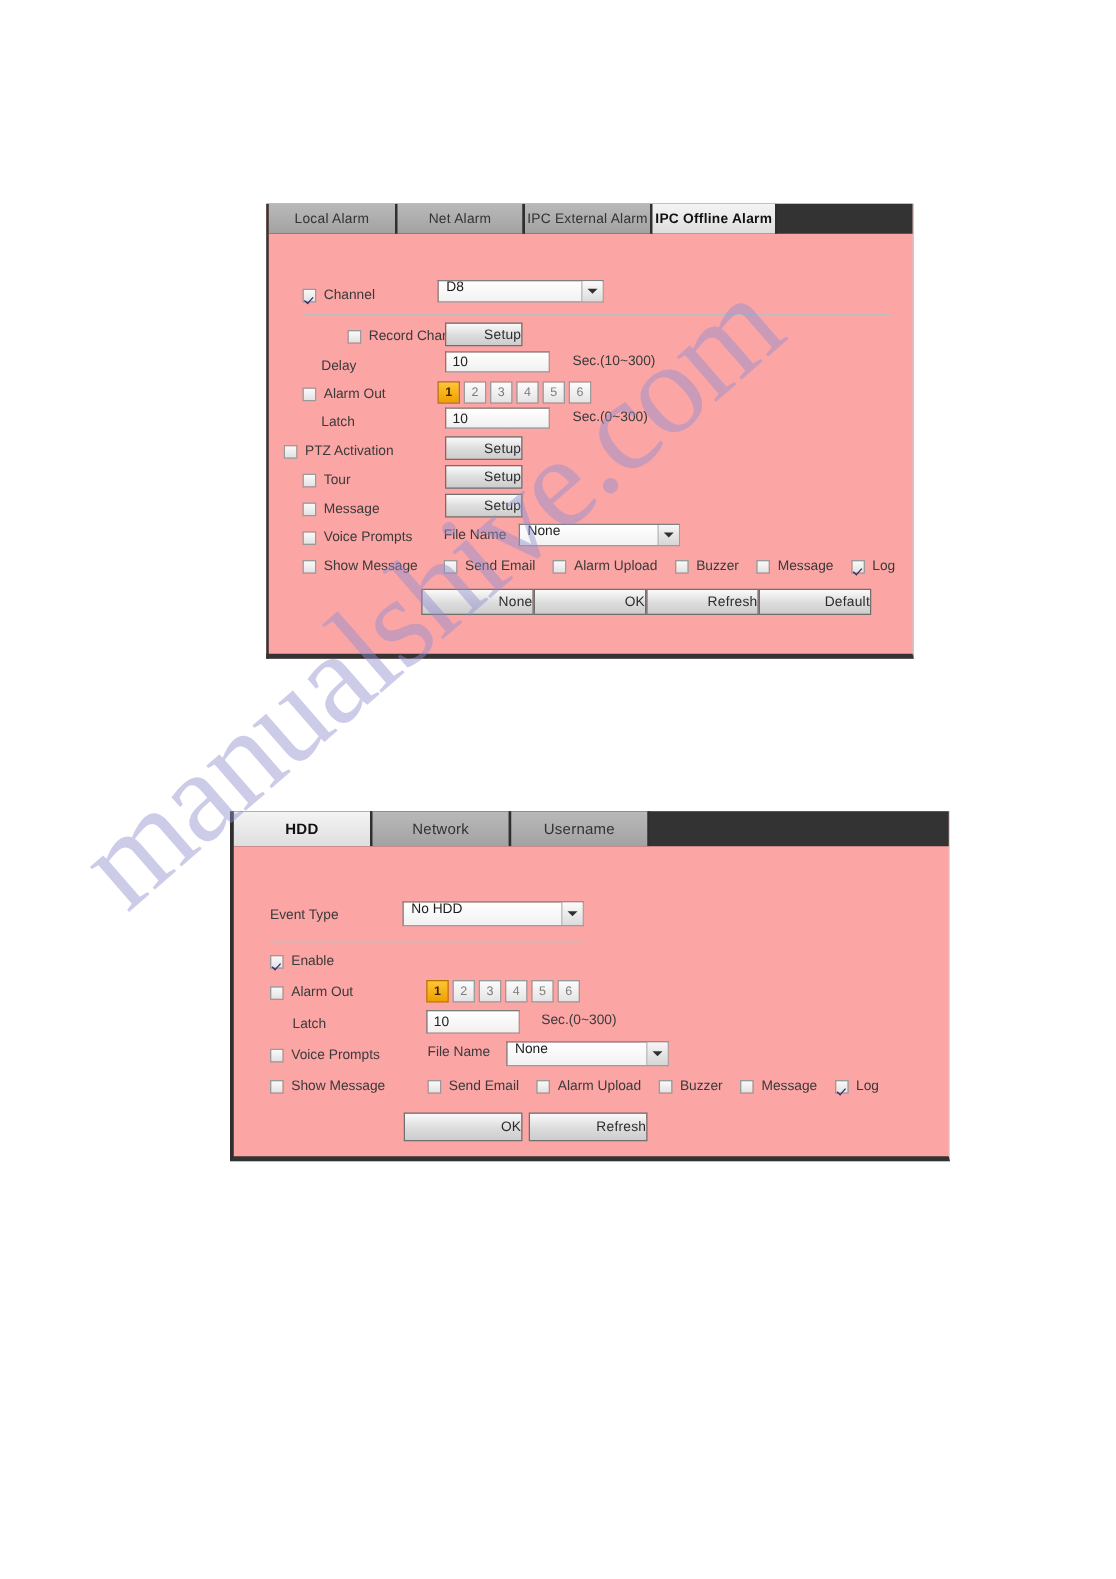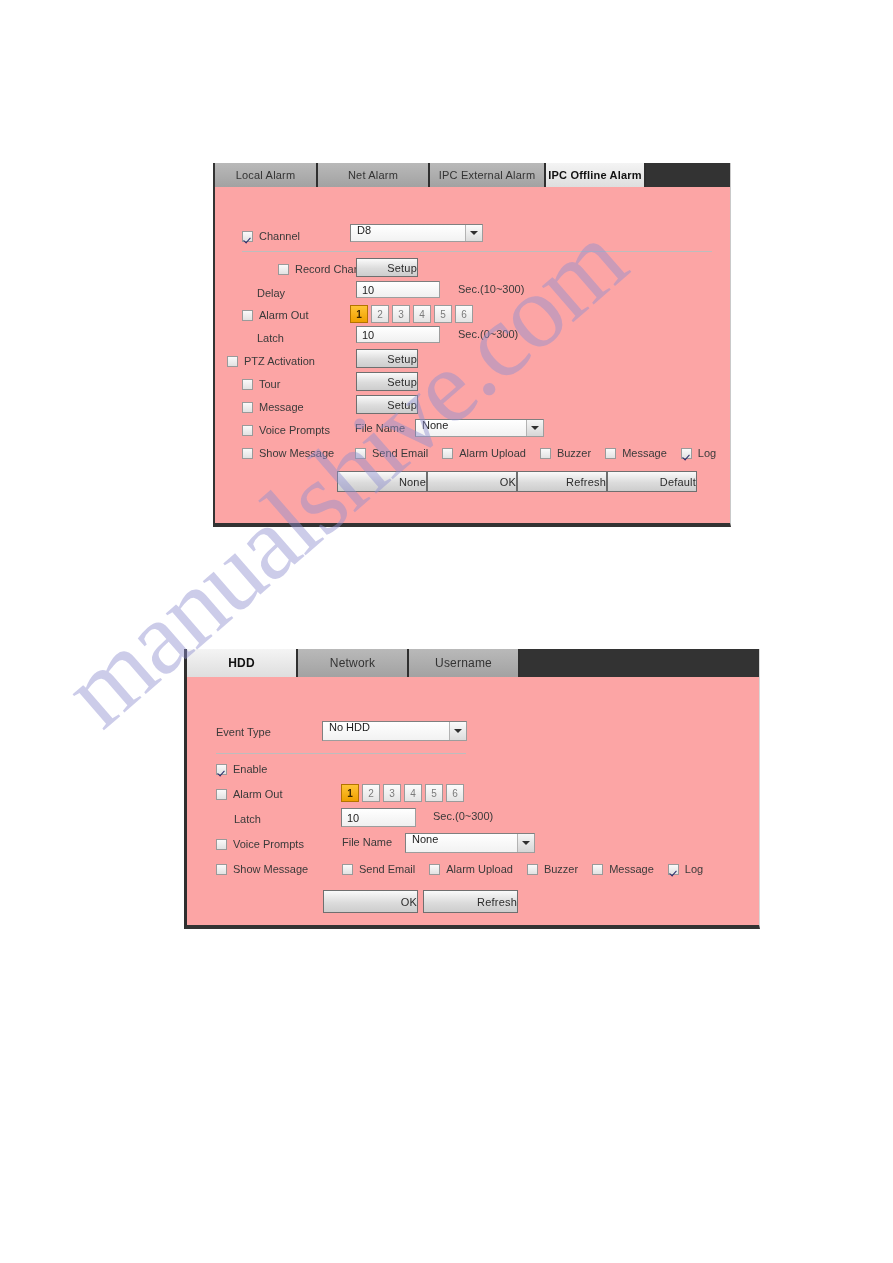--- a/index.html
+++ b/index.html
@@ -81,22 +81,22 @@
     white-space:nowrap;
   }
   .tab.active{
     background:#ececec;
     background:linear-gradient(#f4f4f4,#dedede);
     color:#111;
     font-weight:bold;
   }
   .p1 .tab{font-size:11px;}
   .p1 .tab.t0{width:103px;}
-  .p1 .tab.t1{width:112px;}
-  .p1 .tab.t2{width:116px;border-right:2px solid #2f2f2f;}
+  .p1 .tab.t1{width:102px;}
+  .p1 .tab.t2{width:102px;border-right:2px solid #2f2f2f;}
   .p1 .tab.t3{width:100px;}
   .p2 .tab{font-size:12px;}
   .p2 .tab.t0{width:111px;}
   .p2 .tab.t1{width:111px;}
   .p2 .tab.t2{width:111px;}
 
   
   .pbody{position:relative;padding:0;}
   .row{
     position:absolute;

